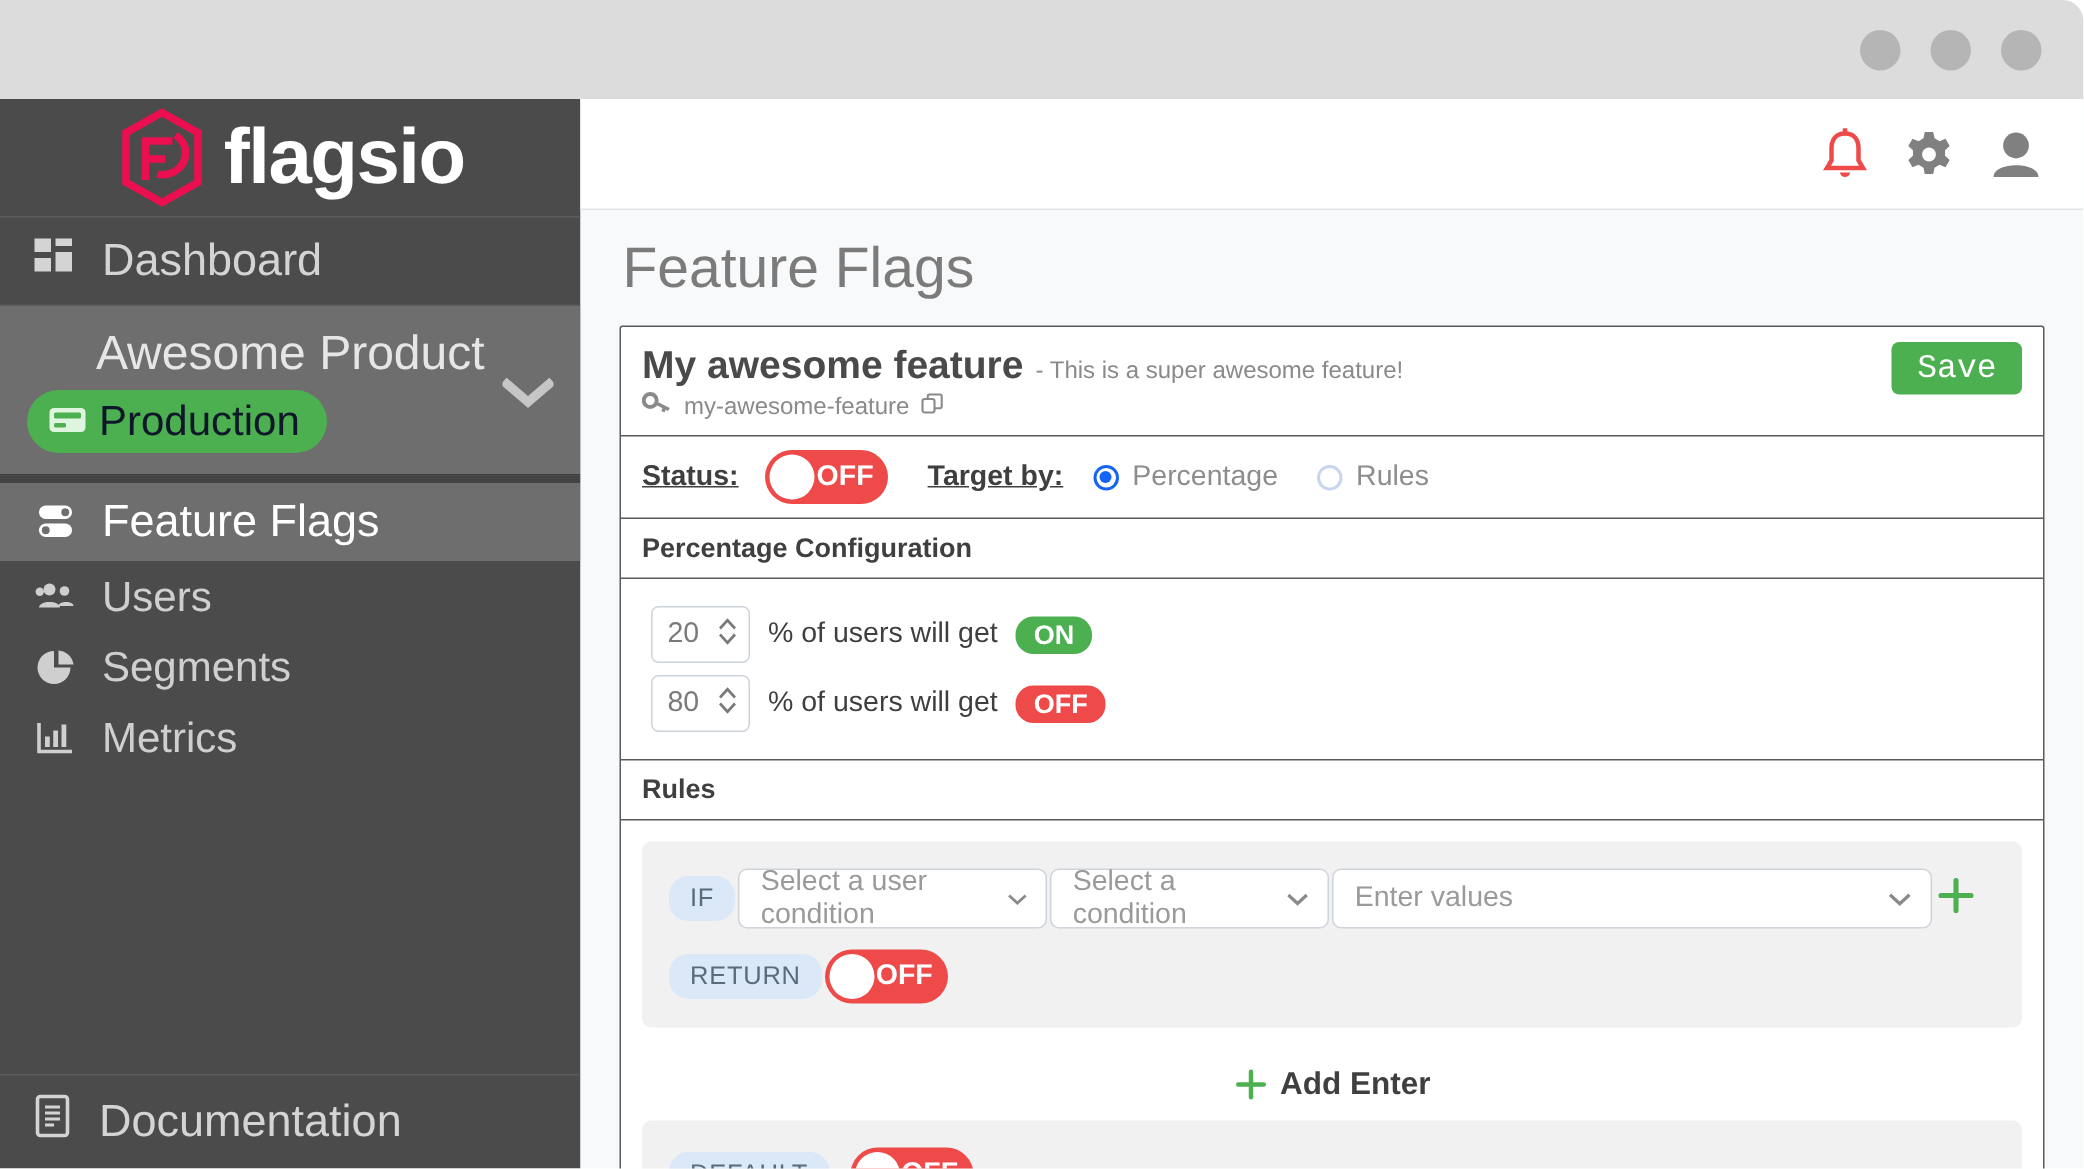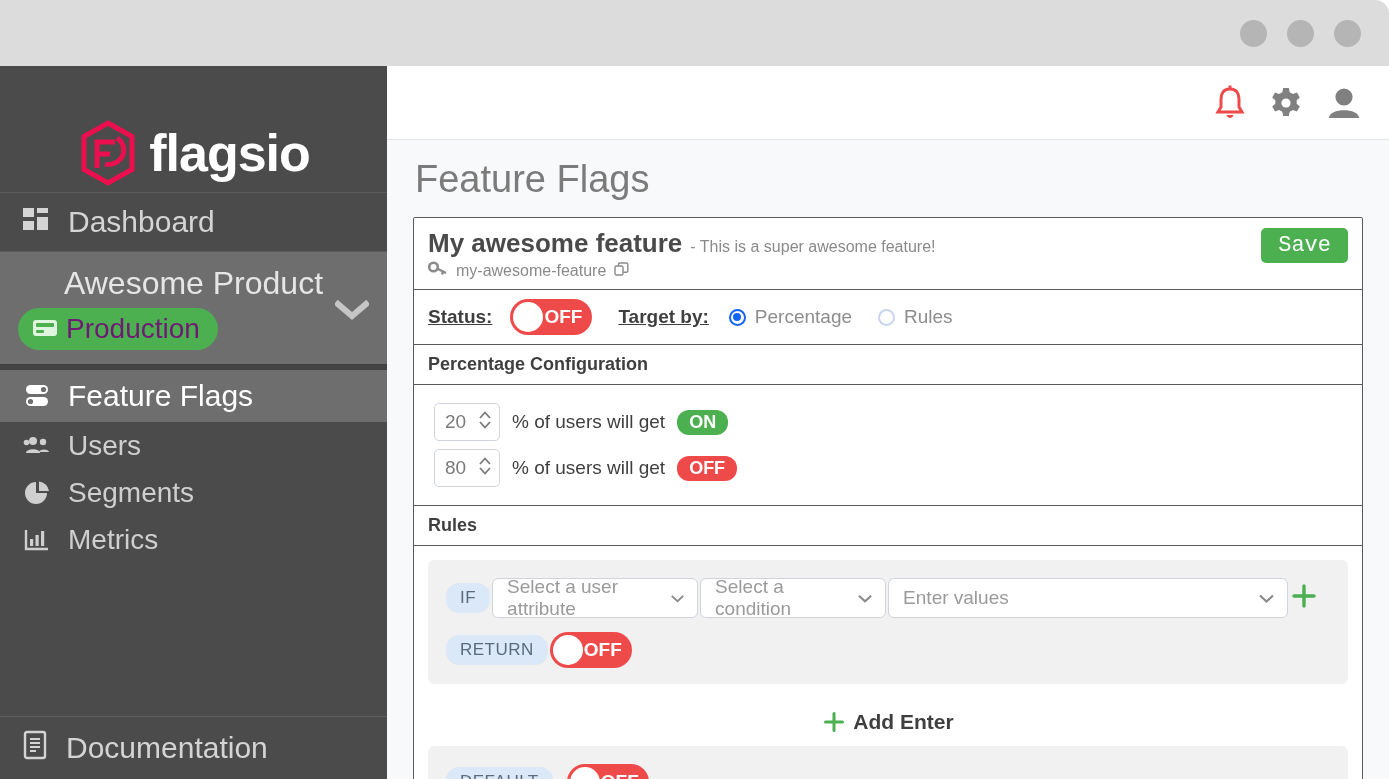--- a/index.html
+++ b/index.html
@@ -20,21 +20,21 @@
   #chrome-dots { position:absolute; right:28px; top:20px; display:flex; gap:20px; }
   .chrome-dot { width:27px; height:27px; border-radius:50%; background:#b5b5b5; }
 
   
   #sidebar {
     position:absolute; left:0; top:66px; width:387px; height:713px;
     background:#4b4b4b; color:#d8d8d8;
   }
   #logo-block {
     height:79px; display:flex; align-items:center; justify-content:center;
-    border-bottom:1px solid #5c5c5c; position:relative;margin-top:48px;
+    border-bottom:1px solid #5c5c5c; position:relative;
   }
   #logo-inner { display:flex; align-items:center; gap:10px; }
   .logo-mark { width:62px; height:66px; }
   .logo-word { font-size:52px; font-weight:bold; color:#ffffff; letter-spacing:-1px; line-height:1;}
 
   .nav-row {
     display:flex; align-items:center; gap:18px;
     padding:0 0 0 22px; height:58px;
     font-size:30px; color:#d4d4d4;
   }
@@ -46,21 +46,21 @@
   }
   #product-name {
     font-size:32px; color:#e6e6e6; text-align:center; line-height:1.2;
   }
   #product-chevron {
     position:absolute; right:18px; top:48px; width:34px; height:20px;
   }
   #env-badge-wrap { padding-left:18px; margin-top:6px; }
   #env-badge {
     display:inline-flex; align-items:center; gap:8px;
-    background:#4caf50; color:#701a75; border-radius:22px;
+    background:#4caf50; color:#0f172a; border-radius:22px;
     padding:5px 18px 5px 14px; font-size:28px;
   }
 
   .nav-item {
     display:flex; align-items:center; gap:16px;
     padding-left:22px; font-size:28px; color:#cfcfcf;
     height:47px;
   }
   .nav-item.active { background:#6e6e6e; color:#ffffff; font-size:30px; height:52px; }
   .nav-item .nav-ico { width:30px; display:flex; justify-content:center; align-items:center; }
@@ -412,21 +412,21 @@
         </div>
       </div>
 
       <div class="sec-head">Rules</div>
       <div id="rules-body">
 
         <div class="rule-card">
           <div class="rule-line">
             <span class="tag">IF</span>
             <span class="select" id="sel-attr">
-              <span class="sv">Select a user attribute</span>
+              <span class="sv">Select a user condition</span>
               <svg class="chev" width="17" height="11" viewBox="0 0 17 11">
                 <path d="M2 2.5 L8.5 8.5 L15 2.5" fill="none" stroke="#8a8a8a" stroke-width="2.2"></path>
               </svg>
             </span>
             <span class="select" id="sel-cond">
               <span class="sv">Select a condition</span>
               <svg class="chev" width="17" height="11" viewBox="0 0 17 11">
                 <path d="M2 2.5 L8.5 8.5 L15 2.5" fill="none" stroke="#8a8a8a" stroke-width="2.2"></path>
               </svg>
             </span>

